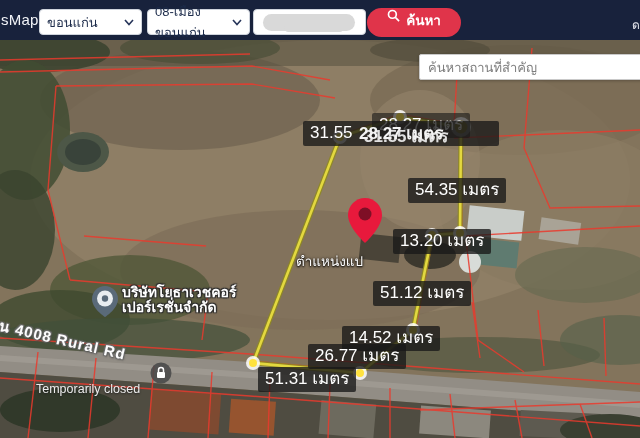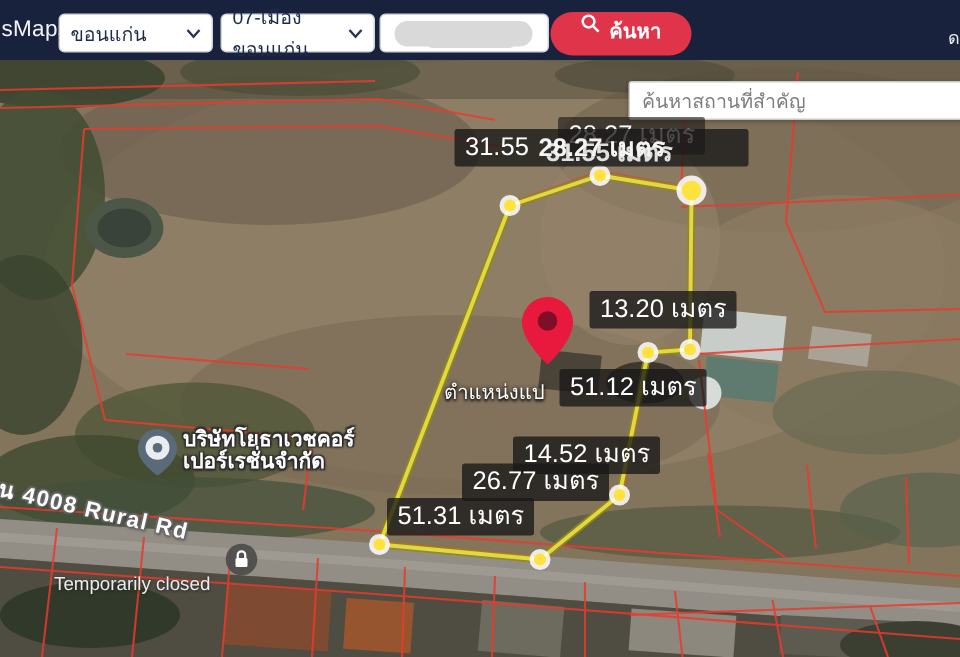--- a/index.html
+++ b/index.html
@@ -55,21 +55,21 @@
     box-sizing:border-box;
   }
   .place-search input{
     width:100%;height:100%;border:none;outline:none;background:transparent;
     font-size:13px;padding:0 8px;box-sizing:border-box;color:#333;
     font-family:"Liberation Sans",sans-serif;
   }
   .place-search input::placeholder{color:#7e7e7e}
   .m-label{
     position:absolute;background:rgba(24,24,24,.78);color:#fff;font-size:17px;
-    line-height:21px;padding:1px 7px 3px;border-radius:2px;white-space:nowrap;
+    line-height:21px;padding:1px 7px 3px;border-radius:2px;white-space:nowrap;margin-top:35px;
   }
   .m-faded{background:rgba(24,24,24,.62)}
   .cluster{width:182px;height:21px}
   .jumble{position:absolute;font-weight:bold;color:#f4f4f4}
   .j1{left:56px;top:2px}
   .j2{left:61px;top:5px;opacity:.9}
   .pin-caption{
     position:absolute;color:#fff;font-size:13.5px;
     text-shadow:0 1px 2px #000,0 0 3px #000;white-space:nowrap;
   }
@@ -103,21 +103,21 @@
   <div class="brand">sMaps</div>
 
   <div class="selectbox sel-province">
     <span>ขอนแก่น</span>
     <svg class="chev" viewBox="0 0 10 10">
       <polyline points="1,3 5,7.5 9,3" fill="none" stroke="#27355a" stroke-width="1.6"></polyline>
     </svg>
   </div>
 
   <div class="selectbox sel-district">
-    <span>07-เมืองขอนแก่น</span>
+    <span>08-เมืองขอนแก่น</span>
     <svg class="chev" viewBox="0 0 10 10">
       <polyline points="1,3 5,7.5 9,3" fill="none" stroke="#27355a" stroke-width="1.6"></polyline>
     </svg>
   </div>
 
   <div class="redacted-input">
     <div class="redact-blob"></div>
     <div class="redact-blob2"></div>
   </div>
 
@@ -254,20 +254,21 @@
     <input type="text" placeholder="ค้นหาสถานที่สำคัญ" style="">
   </div>
 
   <div class="m-label m-faded" style="left:372px;top:78px">28.27 เมตร</div>
   <div class="m-label cluster" style="left:303px;top:86px">
     <span>31.55</span>
     <span class="jumble j1">28.27 เมตร</span>
     <span class="jumble j2">31.55 เมตร</span>
   </div>
 
+  <div class="m-label" style="left:408px;top:143px">54.35 เมตร</div>
   <div class="m-label" style="left:393px;top:194px">13.20 เมตร</div>
   <div class="pin-caption" style="left:296px;top:250px">ตำแหน่งแป</div>
   <div class="m-label" style="left:373px;top:246px">51.12 เมตร</div>
   <div class="m-label" style="left:342px;top:291px">14.52 เมตร</div>
   <div class="m-label" style="left:308px;top:309px">26.77 เมตร</div>
   <div class="m-label" style="left:258px;top:332px">51.31 เมตร</div>
 
   <svg class="map-pin clickable" viewBox="0 0 34 45">
     <path d="M17 0C7.6 0 0 7.6 0 17c0 12.8 17 28 17 28s17-15.2 17-28C34 7.6 26.4 0 17 0z" fill="#e8193c"></path>
     <circle cx="17" cy="16" r="6.5" fill="#7e0f26"></circle>

